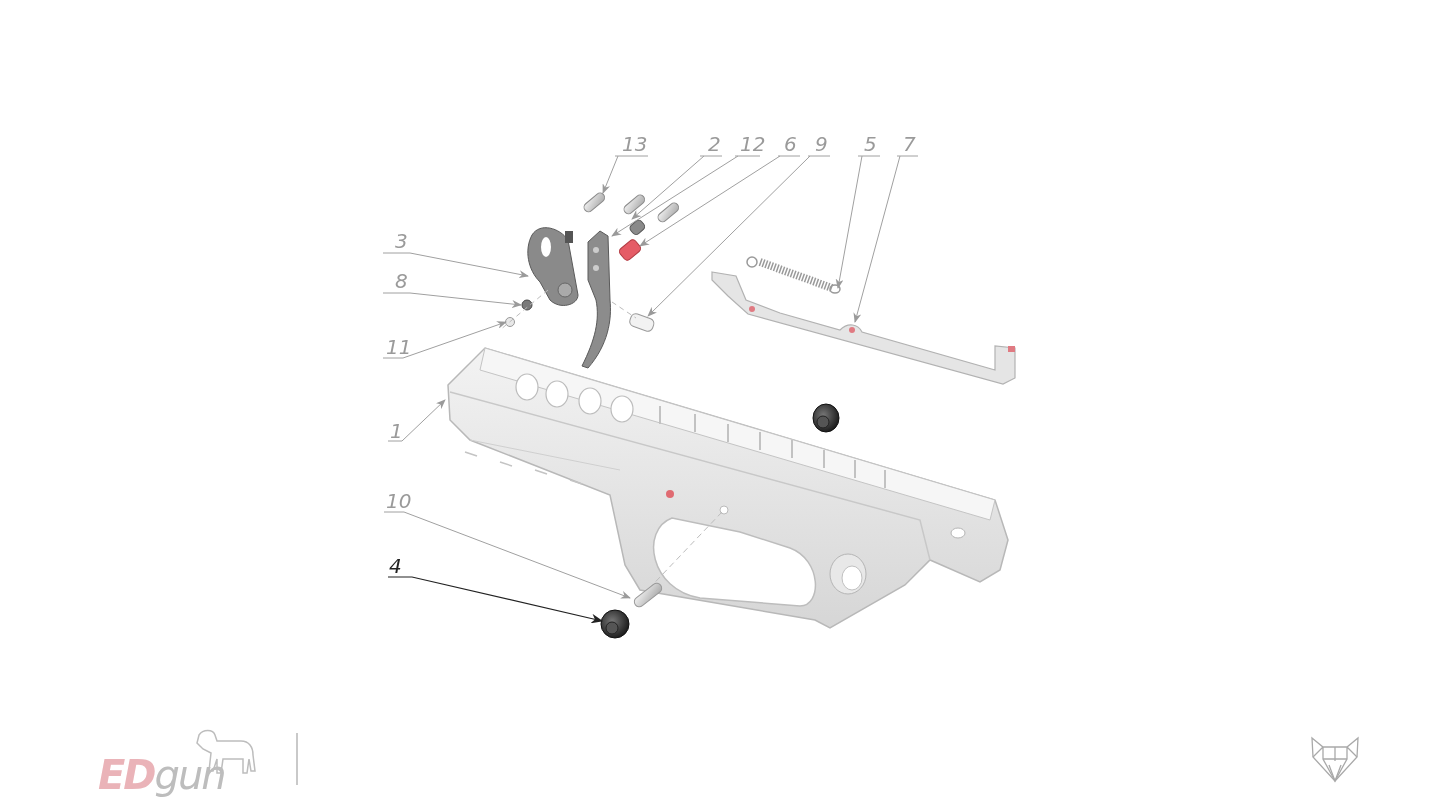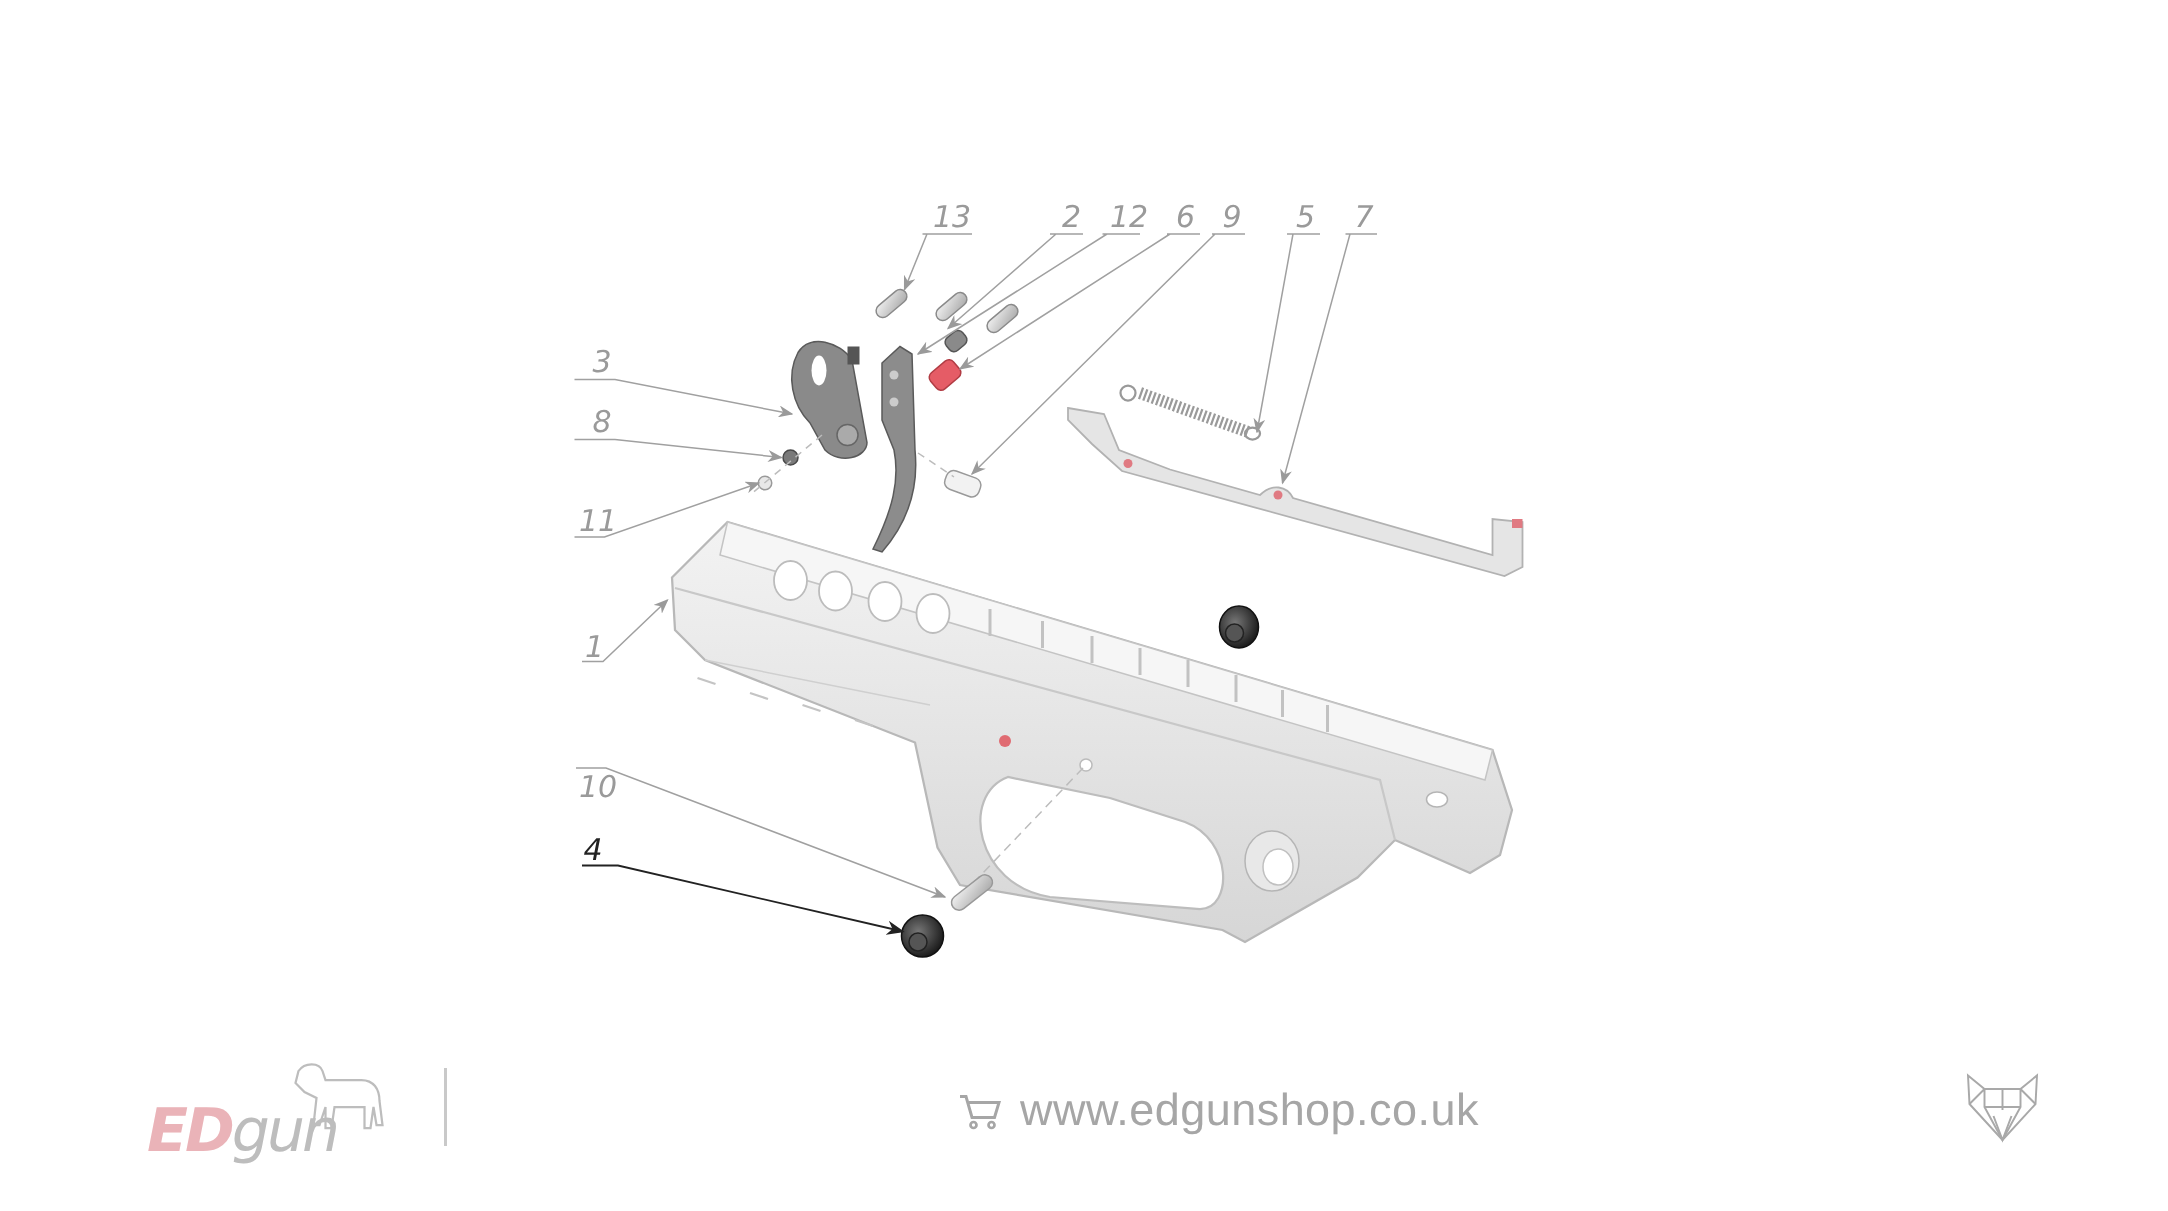--- a/index.html
+++ b/index.html
@@ -2,21 +2,21 @@
 <html><head>
 <meta charset="utf-8">
 <style>
   html, body { margin: 0; padding: 0; background: #ffffff; }
   body { width: 1445px; height: 807px; position: relative; overflow: hidden;
          font-family: "Liberation Sans", sans-serif; }
   .diagram { position: absolute; left: 0; top: 0; width: 1445px; height: 807px; }
   .callout-label { position: absolute; font-family: "DejaVu Sans", sans-serif;
                    font-style: italic; font-size: 20px; color: #9a9a9a; line-height: 1; }
   .callout-label.active { color: #222222; }
-  .footer { position: absolute; left: 0; top: 694px; width: 1445px; height: 92px; }
+  .footer { position: absolute; left: 0; top: 715px; width: 1445px; height: 92px; }
   .brand { position: absolute; left: 98px; top: 20px; height: 60px; display: flex; align-items: flex-end; }
   .brand-ed { font-family: "DejaVu Sans", sans-serif; font-weight: bold; font-style: italic;
               font-size: 40px; color: #eab3b8; letter-spacing: -2px; line-height: 1; }
   .brand-gun { font-family: "DejaVu Sans", sans-serif; font-weight: normal; font-style: italic;
                font-size: 40px; color: #bdbdbd; letter-spacing: -2px; line-height: 1; }
   .brand-dog { position: absolute; left: 95px; top: -8px; }
   .divider { position: absolute; left: 296px; top: 18px; width: 2px; height: 52px; background: #c9c9c9; }
   .shop { position: absolute; left: 638px; top: 30px; display: flex; align-items: center; gap: 12px; }
   .shop-url { font-family: "Liberation Sans", sans-serif; font-size: 30px; color: #a6a6a6;
               text-decoration: none; letter-spacing: 0.3px; }
@@ -164,41 +164,33 @@
   <span class="callout-label" style="left:708px;top:134px;">2</span>
   <span class="callout-label" style="left:740px;top:134px;">12</span>
   <span class="callout-label" style="left:784px;top:134px;">6</span>
   <span class="callout-label" style="left:815px;top:134px;">9</span>
   <span class="callout-label" style="left:864px;top:134px;">5</span>
   <span class="callout-label" style="left:903px;top:134px;">7</span>
   <span class="callout-label" style="left:395px;top:231px;">3</span>
   <span class="callout-label" style="left:395px;top:271px;">8</span>
   <span class="callout-label" style="left:386px;top:337px;text-align:center;">11</span>
   <span class="callout-label" style="left:390px;top:421px;">1</span>
-  <span class="callout-label" style="left:386px;top:491px;margin-top:23px;">10</span>
+  <span class="callout-label" style="left:386px;top:491px;">10</span>
   <span class="callout-label active" style="left:389px;top:556px;">4</span>
 </div>
 
 <div class="footer">
   <div class="brand">
     <span class="brand-ed">ED</span>
     <span class="brand-gun">gun</span>
     <svg class="brand-dog" width="64" height="54" viewBox="0 0 64 54">
       <path d="M6,8 C10,2 20,2 22,8 L24,14 L48,14 C56,14 60,20 60,28 L62,44 L58,44 L56,32 L54,46 L50,46 L50,32 L30,32 L28,46 L24,46 L24,32 L20,44 L16,44 L18,26 L10,22 L4,16 Z" fill="none" stroke="#bdbdbd" stroke-width="1.5"></path>
     </svg>
   </div>
   <div class="divider"></div>
-  <div class="shop">
-    <svg width="30" height="26" viewBox="0 0 30 26">
-      <path d="M2,3 L6,3 L10,17 L25,17 L28,7 L8,7" fill="none" stroke="#a6a6a6" stroke-width="2"></path>
-      <circle cx="11" cy="22" r="2" fill="none" stroke="#a6a6a6" stroke-width="1.8"></circle>
-      <circle cx="23" cy="22" r="2" fill="none" stroke="#a6a6a6" stroke-width="1.8"></circle>
-    </svg>
-    <span class="shop-url">www.edgunshop.co.uk</span>
-  </div>
   <svg class="fox" width="52" height="48" viewBox="0 0 52 48">
     <g fill="none" stroke="#a9a9a9" stroke-width="1.3">
       <path d="M3,3 L14,12 L38,12 L49,3 L48,22 L26,46 L4,22 Z"></path>
       <path d="M14,12 L4,22 M38,12 L48,22 M14,12 L14,24 L26,46 M38,12 L38,24 L26,46"></path>
       <path d="M26,12 L26,26 M14,24 L38,24 M20,30 L26,46 L32,30"></path>
     </g>
   </svg>
 </div>
 
 </body></html>

